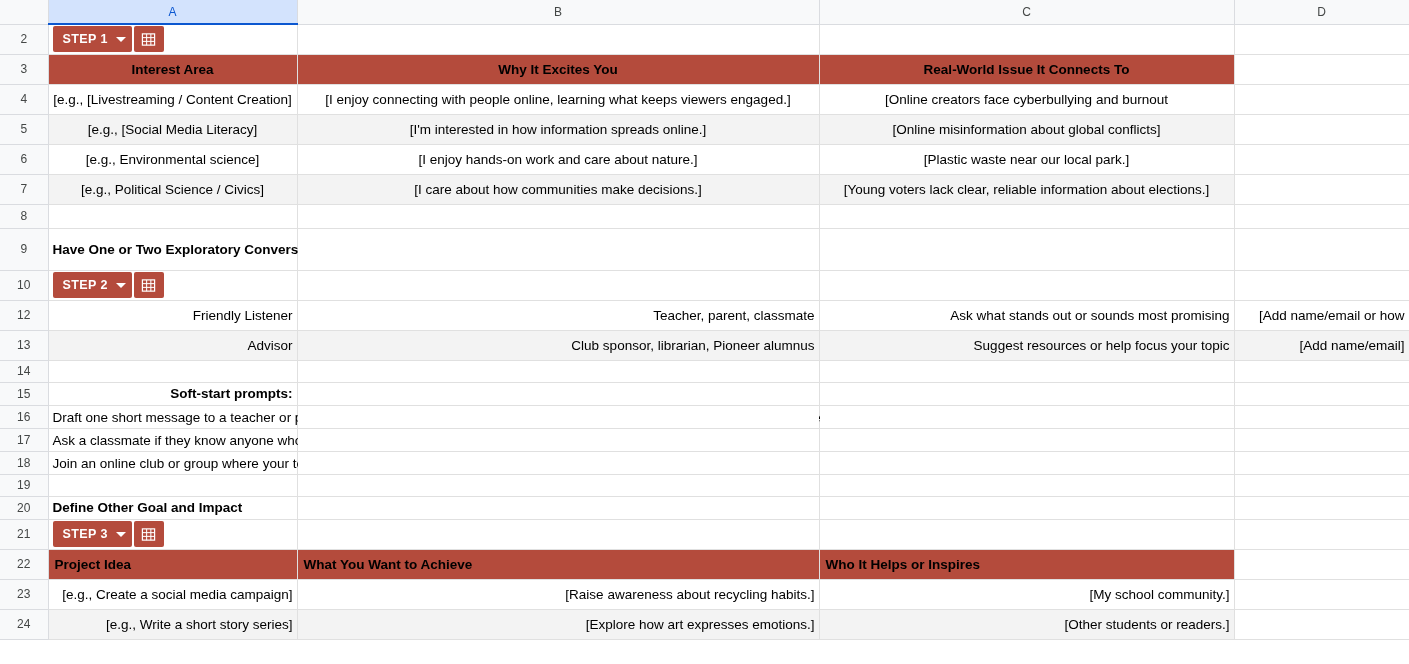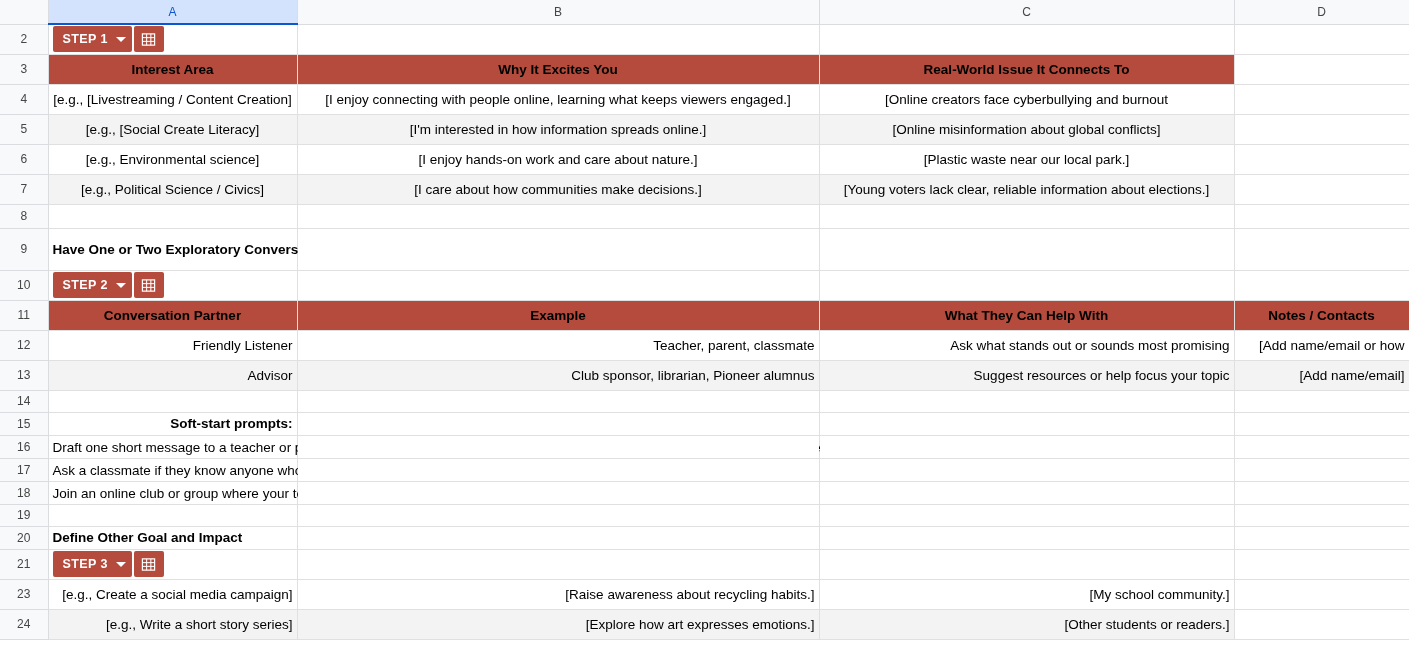--- a/index.html
+++ b/index.html
@@ -207,21 +207,21 @@
   <tr class="r-h">
     <td class="rowhead">4</td>
     <td class="cell body-white italic center thickbox-l">[e.g., [Livestreaming / Content Creation]</td>
     <td class="cell body-white italic center">[I enjoy connecting with people online, learning what keeps viewers engaged.]</td>
     <td class="cell body-white italic center thickbox-r">[Online creators face cyberbullying and burnout</td>
     <td class="cell body-white"></td>
   </tr>
 
   <tr class="r-h">
     <td class="rowhead">5</td>
-    <td class="cell body-alt italic center thickbox-l">[e.g., [Social Create Literacy]</td>
+    <td class="cell body-alt italic center thickbox-l">[e.g., [Social Media Literacy]</td>
     <td class="cell body-alt italic center">[I'm interested in how information spreads online.]</td>
     <td class="cell body-alt italic center thickbox-r">[Online misinformation about global conflicts]</td>
     <td class="cell body-white"></td>
   </tr>
 
   <tr class="r-h">
     <td class="rowhead">6</td>
     <td class="cell body-white italic center thickbox-l">[e.g., Environmental science]</td>
     <td class="cell body-white italic center">[I enjoy hands-on work and care about nature.]</td>
     <td class="cell body-white italic center thickbox-r">[Plastic waste near our local park.]</td>
@@ -269,27 +269,20 @@
             <line x1="10.5" y1="2" x2="10.5" y2="14" stroke="#ffffff" stroke-width="1.1"></line>
           </svg>
         </span>
       </div>
     </td>
     <td class="cell body-white"></td>
     <td class="cell body-white"></td>
     <td class="cell body-white"></td>
   </tr>
 
-  <tr class="r-h">
-    <td class="rowhead">11</td>
-    <td class="cell band-head center">Conversation Partner</td>
-    <td class="cell band-head center">Example</td>
-    <td class="cell band-head center">What They Can Help With</td>
-    <td class="cell band-head center">Notes / Contacts</td>
-  </tr>
 
   <tr class="r-h">
     <td class="rowhead">12</td>
     <td class="cell body-white italic left">Friendly Listener</td>
     <td class="cell body-white italic left">Teacher, parent, classmate</td>
     <td class="cell body-white italic left">Ask what stands out or sounds most promising</td>
     <td class="cell body-white italic left clip">[Add name/email or how</td>
   </tr>
 
   <tr class="r-h">
@@ -379,20 +372,27 @@
             <line x1="10.5" y1="2" x2="10.5" y2="14" stroke="#ffffff" stroke-width="1.1"></line>
           </svg>
         </span>
       </div>
     </td>
     <td class="cell body-white"></td>
     <td class="cell body-white"></td>
     <td class="cell body-white"></td>
   </tr>
 
+  <tr class="r-h">
+    <td class="rowhead">22</td>
+    <td class="cell band-head left thickbox-l thickbox-t">Project Idea</td>
+    <td class="cell band-head left thickbox-t">What You Want to Achieve</td>
+    <td class="cell band-head left thickbox-t thickbox-r">Who It Helps or Inspires</td>
+    <td class="cell body-white"></td>
+  </tr>
 
   <tr class="r-h">
     <td class="rowhead">23</td>
     <td class="cell body-white italic left thickbox-l">[e.g., Create a social media campaign]</td>
     <td class="cell body-white italic left">[Raise awareness about recycling habits.]</td>
     <td class="cell body-white italic left thickbox-r">[My school community.]</td>
     <td class="cell body-white"></td>
   </tr>
 
   <tr class="r-h">

